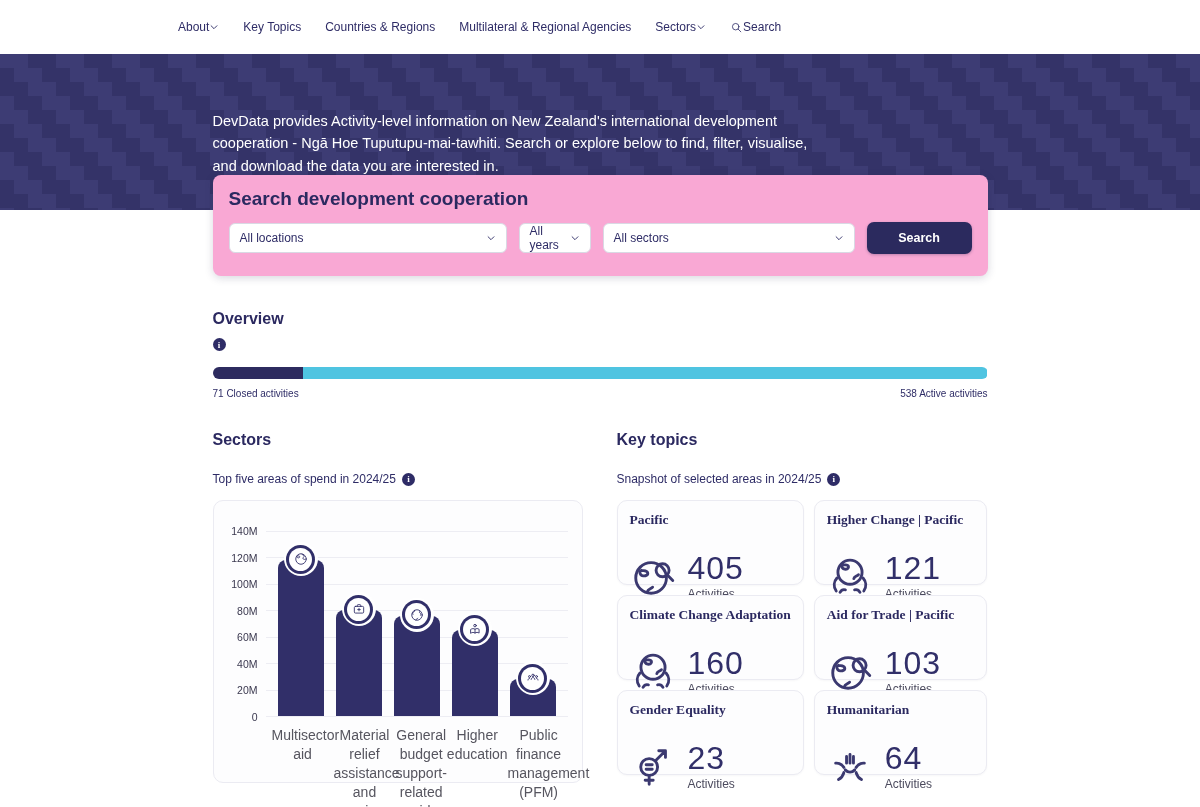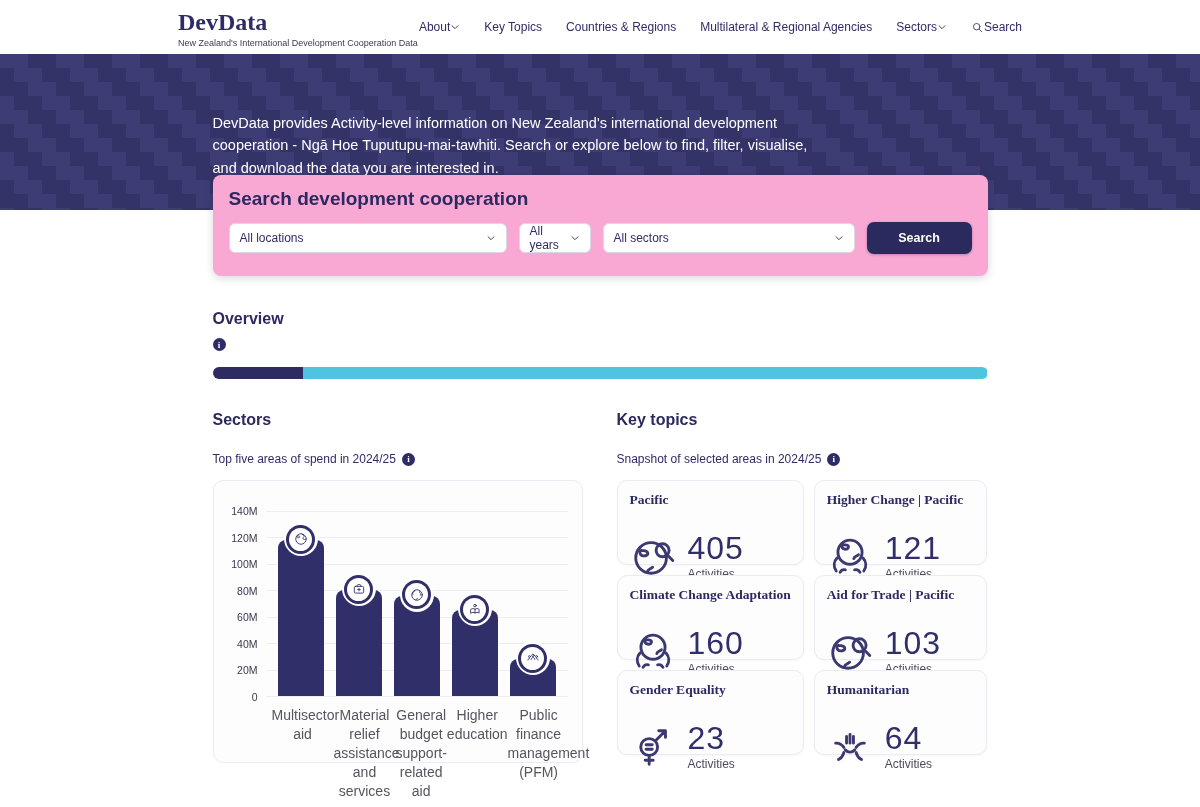--- a/index.html
+++ b/index.html
@@ -14,21 +14,21 @@
   .header-inner { width:844px; margin:0 auto; height:100%; display:flex; align-items:center; justify-content:space-between; }
   .logo { cursor:pointer; padding-top:4px; }
   .logo-title { font-family:"Liberation Serif", serif; font-weight:bold; font-size:24px; color:#2e2c66; line-height:1.05; }
   .logo-sub { font-size:9px; color:#3c3a55; margin-top:2px; }
   nav { display:flex; align-items:center; gap:24px; }
   .nav-item { display:flex; align-items:center; font-size:12px; font-weight:500; color:#2e2c66; cursor:pointer; text-decoration:none; white-space:nowrap; }
   .nav-item .icon svg { display:block; }
   
   .hero { position:relative; height:156px; background:#343368; overflow:hidden; }
   .hero svg.pat { position:absolute; inset:0; }
-  .hero-inner { position:relative; width:775px; margin:18px auto; padding-top:40px; }
+  .hero-inner { position:relative; width:775px; margin:0 auto; padding-top:56px; }
   .hero-inner p { color:#fff; font-size:14.5px; line-height:1.55; width:600px; font-weight:400; }
   
   .content { width:775px; margin:0 auto; position:relative; }
   
   .search-card { position:relative; z-index:2; margin-top:-35px; background:#f9a8d4; border-radius:8px; box-shadow:0 2px 8px rgba(40,40,80,.18); padding:13px 16px 22px; }
   .search-card h2 { font-size:19px; font-weight:bold; color:#2b2960; }
   .filter-row { display:flex; align-items:center; gap:12px; margin-top:12px; }
   .select { background:#fff; border:1px solid #d9d9e4; border-radius:6px; height:30px; display:flex; align-items:center; justify-content:space-between; padding:0 10px; font-size:12px; color:#2e2c66; cursor:pointer; }
   .select-0 { width:278px; } .select-1 { width:72px; } .select-2 { flex:1; }
   .btn-search { background:#2b2a5e; color:#fff; border:none; border-radius:7px; height:32px; width:105px; font-size:12.5px; font-weight:bold; cursor:pointer; font-family:"Liberation Sans",sans-serif; box-shadow:0 1px 3px rgba(40,40,80,.3); }
@@ -70,24 +70,20 @@
   .topic-icon { color:#3b3970; flex:0 0 auto; display:flex; }
   .topic-num { font-size:32px; color:#312f69; line-height:1; letter-spacing:1px; }
   .topic-unit { font-size:12px; color:#4c4b5e; margin-top:3px; }
   .icon { display:inline-flex; color:#2e2c66; }
 </style>
 </head>
 <body>
 
 <header>
   <div class="header-inner">
-    <div class="logo">
-      <div class="logo-title">DevData</div>
-      <div class="logo-sub">New Zealand's International Development Cooperation Data</div>
-    </div>
     <nav id="main-nav">
         <a class="nav-item">
           <span>About</span>
           <span class="icon">
             <svg width="10" height="10" viewBox="0 0 24 24" fill="none" stroke="currentColor" stroke-width="1.5" stroke-linecap="round" stroke-linejoin="round">
               <path d="M5 9l7 7 7-7" stroke-width="2.2"></path>
             </svg>
           </span>
         </a>
         <a class="nav-item">
@@ -175,20 +171,24 @@
 
   <section class="overview">
     <h3>Overview</h3>
     <p class="summary">
       <span class="info">i</span>
     </p>
     <div class="progress">
       <div class="seg-closed" id="seg-closed" style="width: 11.6585%;"></div>
       <div class="seg-active" id="seg-active" style="width: 88.3415%;"></div>
     </div>
+    <div class="progress-labels">
+      <span>71 Closed activities</span>
+      <span>538 Active activities</span>
+    </div>
   </section>
 
   <div class="two-col">
     <section class="col">
       <h3>Sectors</h3>
       <p class="sub">
         <span>Top five areas of spend in 2024/25</span>
         <span class="info">i</span>
       </p>
       <div class="card chart-card">

